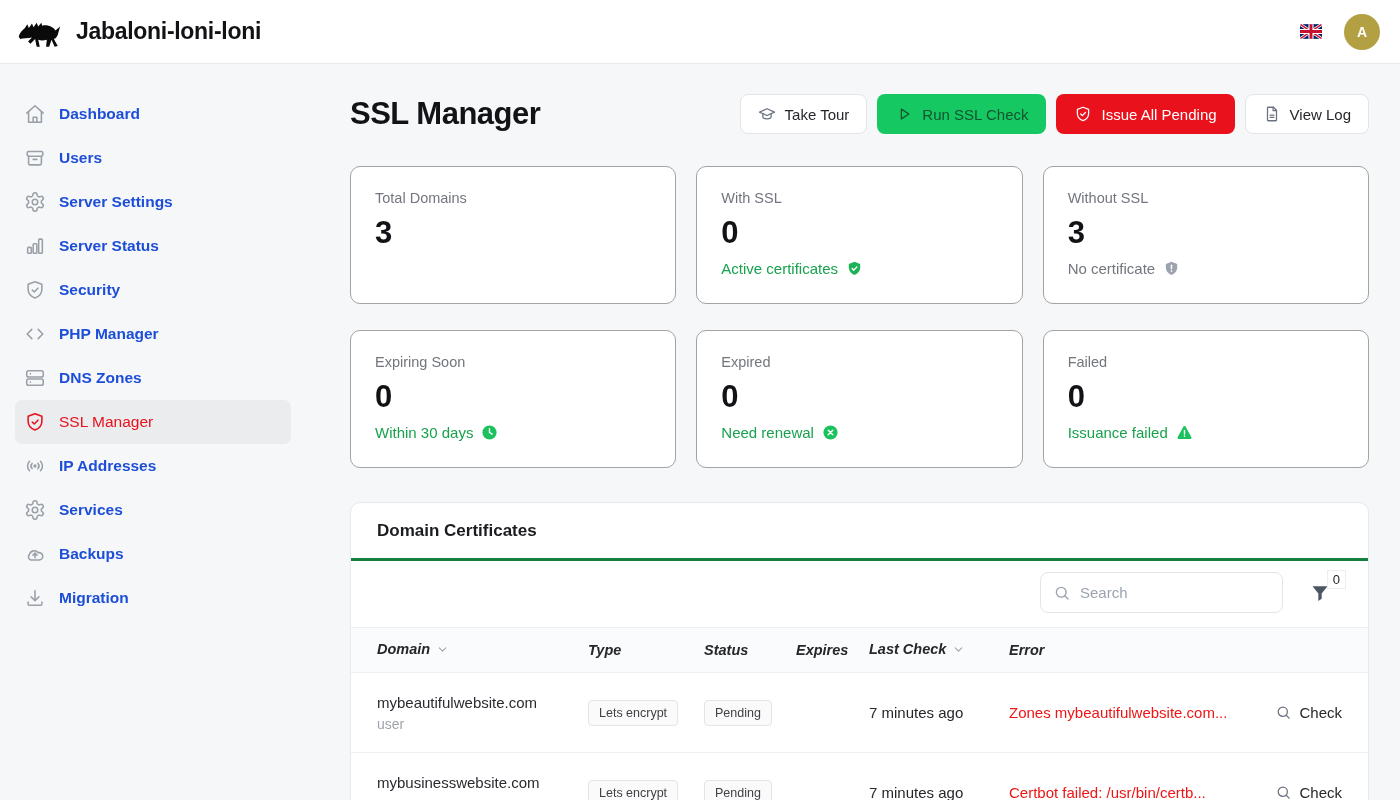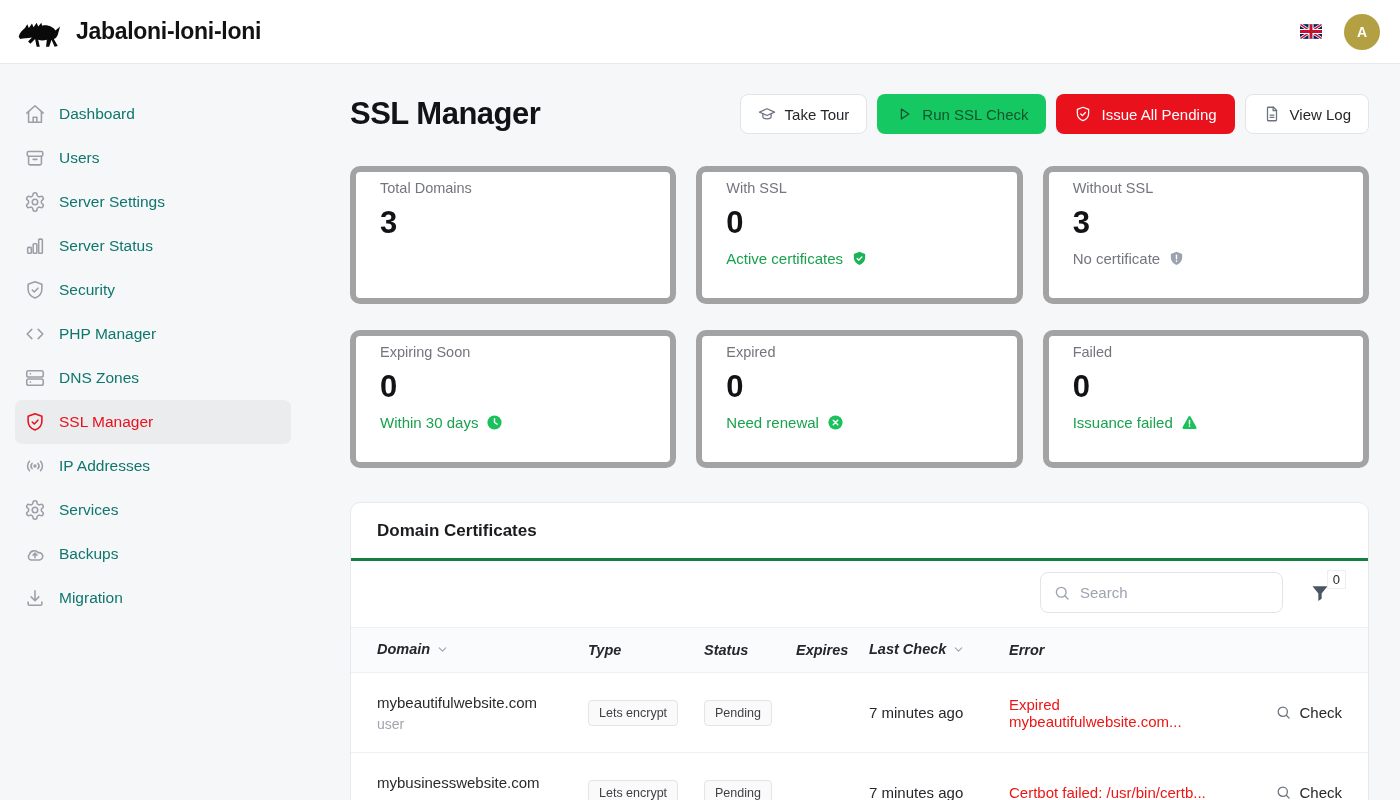--- a/index.html
+++ b/index.html
@@ -21,21 +21,21 @@
     width:36px; height:36px; border-radius:50%; background:#b3a042;
     color:#fff; font-weight:700; font-size:14px;
     display:flex; align-items:center; justify-content:center; cursor:pointer;
   }
   
   .app { display:flex; height:736px; }
   .sidebar { width:306px; flex-shrink:0; padding-top:28px; }
   .nav-item {
     display:flex; align-items:center; gap:13px;
     margin:0 15px; padding:11px 9px; border-radius:7px;
-    font-size:15.5px; color:#0f766e; cursor:pointer;
+    font-size:15.5px; color:#1d4ed8; cursor:pointer;font-weight:bold;
   }
   .nav-item svg { width:22px; height:22px; stroke:#9aa0a8; fill:none; stroke-width:1.7; stroke-linecap:round; stroke-linejoin:round; flex-shrink:0; }
   .nav-item.active { background:#ebecee; color:#e8111c; font-weight:500; }
   .nav-item.active svg { stroke:#e8111c; }
   .main { flex:1; padding:30px 31px 0 44px; overflow:hidden; }
   
   .page-head { display:flex; align-items:center; }
   .page-head h1 { font-size:31px; font-weight:800; letter-spacing:-.5px; color:#121316; }
   .actions { margin-left:auto; display:flex; gap:10px; }
   .btn {
@@ -46,21 +46,21 @@
   }
   .btn svg { width:18px; height:18px; fill:none; stroke-width:1.7; stroke-linecap:round; stroke-linejoin:round; }
   .btn-outline { border-color:#e2e4e8; color:#26272b; }
   .btn-outline svg { stroke:#6b7280; }
   .btn-green { background:#16c862; color:#11542e; }
   .btn-green svg { stroke:#11542e; }
   .btn-red { background:#e8111c; color:#fff; }
   .btn-red svg { stroke:#fff; }
   
   .stats { margin-top:32px; display:grid; grid-template-columns:repeat(3,1fr); gap:26px 20px; }
-  .card { background:#fff; border:6px solid #a3a3a3; border-radius:10px; padding:8px 24px; height:138px; }
+  .card { background:#fff; border:1px solid #a3a3a3; border-radius:10px; padding:23px 24px; height:138px; }
   .card-label { font-size:14.5px; color:#73767e; }
   .card-value { font-size:31px; font-weight:700; color:#121316; margin-top:9px; }
   .card-sub { font-size:15px; color:#73767e; margin-top:9px; display:flex; align-items:center; gap:8px; }
   .card-sub.green { color:#18a24d; }
   .card-sub svg { width:17px; height:17px; flex-shrink:0; }
   
   .panel { margin-top:34px; background:#fff; border:1px solid #e7e9ec; border-radius:10px; }
   .panel-title { padding:18px 26px 17px; font-size:17px; font-weight:700; color:#1b1c1f; border-bottom:3px solid #15803d; }
   .toolbar { display:flex; justify-content:flex-end; align-items:center; padding:11px 26px 14px; }
   .search {
@@ -352,21 +352,21 @@
         <tbody>
           <tr>
             <td class="pad-l">
               <div class="domain-name">mybeautifulwebsite.com</div>
               <div class="domain-user">user</div>
             </td>
             <td><span class="badge">Lets encrypt</span></td>
             <td><span class="badge">Pending</span></td>
             <td></td>
             <td>7 minutes ago</td>
-            <td><span class="error-text">Expired mybeautifulwebsite.com...</span></td>
+            <td><span class="error-text">Zones mybeautifulwebsite.com...</span></td>
             <td>
               <span class="check">
                 <svg viewBox="0 0 24 24">
                     <circle cx="11" cy="11" r="6.5"></circle>
                     <path d="M15.8 15.8L20 20"></path>
                   </svg>
                 <span>Check</span>
               </span>
             </td>
           </tr>

